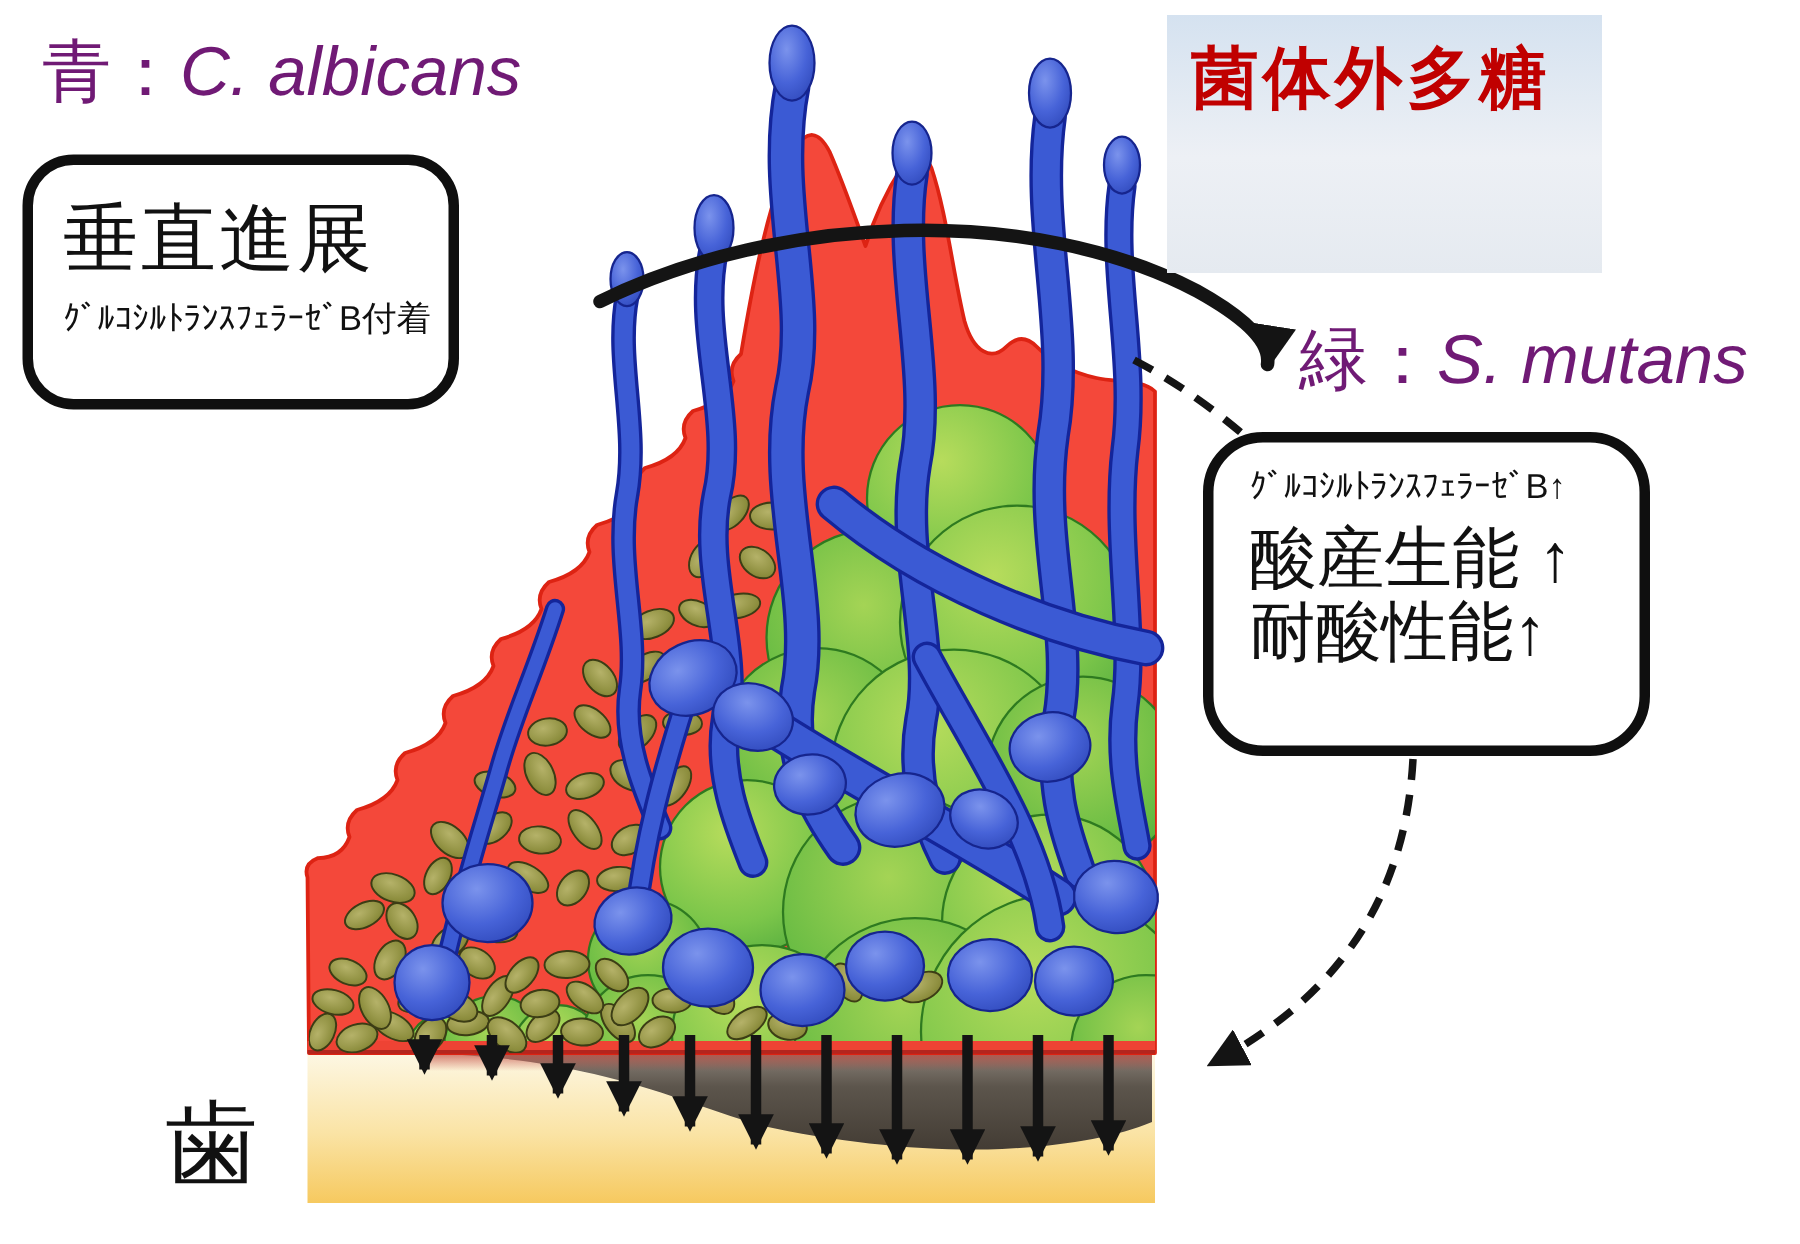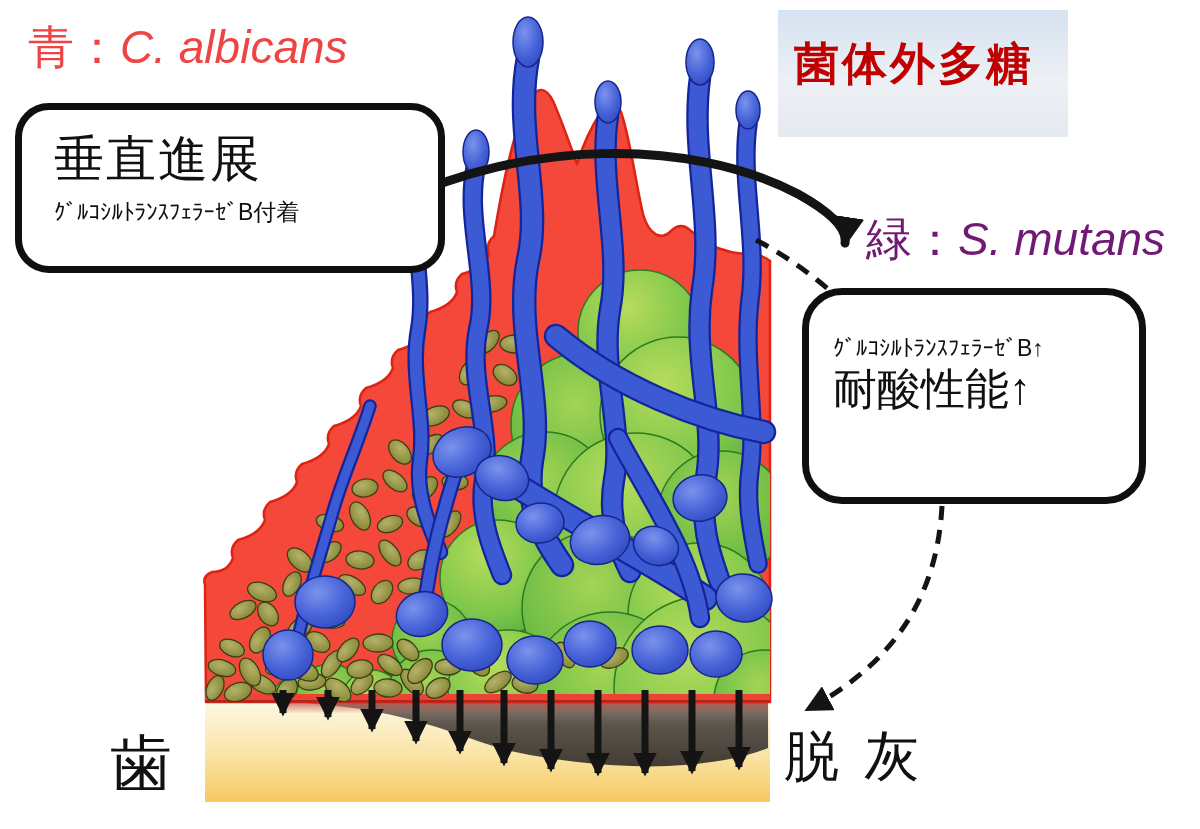--- a/index.html
+++ b/index.html
@@ -1,34 +1,34 @@
 <!DOCTYPE html>
 <html><head>
 <meta charset="utf-8">
 <style>
   *{box-sizing:border-box;margin:0;padding:0}
   html,body{background:#fff}
   .stage{position:relative;width:1200px;height:829px;background:#fff;overflow:hidden;
          font-family:"Liberation Sans","DejaVu Sans",sans-serif;color:#111}
   .stage svg{position:absolute;left:0;top:0}
   .label{position:absolute;white-space:nowrap;line-height:1.1}
-  .legend-blue{left:28px;top:22px;font-size:46px;color:#ef4444}
+  .legend-blue{left:28px;top:22px;font-size:46px;color:#701a75}
   .legend-green{left:866px;top:214px;font-size:46px;color:#701a75}
   .species{font-style:italic}
   .callout{position:absolute;background:#fff;border:7px solid #0f0f0f}
-  .vertical-box{left:15px;top:103px;width:430px;height:170px;border-radius:34px;padding:22px 6px 0 32px}
+  .vertical-box{left:15px;top:103px;width:291px;height:170px;border-radius:34px;padding:22px 6px 0 20px}
   .vertical-box .t1{font-size:50px;line-height:1.1;letter-spacing:2px;white-space:nowrap}
   .vertical-box .t2{font-size:23px;margin-top:10px;white-space:nowrap}
-  .effects-box{left:802px;top:288px;width:344px;height:216px;border-radius:40px;padding:40px 4px 0 24px}
+  .effects-box{left:802px;top:288px;width:298px;height:216px;border-radius:40px;padding:16px 4px 0 24px}
   .effects-box .e1{font-size:23px;white-space:nowrap}
   .effects-box .e2{font-size:45px;margin-top:10px;line-height:1.05;white-space:nowrap}
   .effects-box .e3{font-size:44px;margin-top:4px;line-height:1.05;white-space:nowrap}
-  .loop-box{position:absolute;left:778px;top:10px;width:290px;height:127px;
+  .loop-box{position:absolute;left:778px;top:10px;width:290px;height:172px;
             background:linear-gradient(180deg,#D5E2F0 0%,#EDF0F5 55%,#E5EAF0 100%);
-            padding:24px 0 0 16px;font-weight:bold}
+            padding:12px 0 0 16px;font-weight:bold}
   .loop-box .l1{font-size:45px;color:#C00000;letter-spacing:3px;white-space:nowrap}
   .loop-box .l2{font-size:45px;color:#101010;margin-top:6px;letter-spacing:2px;white-space:nowrap}
   .tooth-label{left:110px;top:730px;font-size:62px}
   .demin-label{left:784px;top:726px;font-size:55px;letter-spacing:5px}
 </style>
 </head>
 <body>
 
 <div class="stage">
 
@@ -296,19 +296,19 @@
     <div class="t1">垂直進展</div>
     <div class="t2">ｸﾞﾙｺｼﾙﾄﾗﾝｽﾌｪﾗｰｾﾞB付着</div>
   </div>
 
   <div class="label legend-green">
     <span>緑：</span><span class="species">S. mutans</span>
   </div>
 
   <div class="callout effects-box">
     <div class="e1">ｸﾞﾙｺｼﾙﾄﾗﾝｽﾌｪﾗｰｾﾞB↑</div>
+    <div class="e2">酸産生能 ↑</div>
     <div class="e3">耐酸性能↑</div>
   </div>
 
   <div class="label tooth-label">歯</div>
 
-  <div class="label demin-label">脱 灰</div>
 </div>
 
 </body></html>

